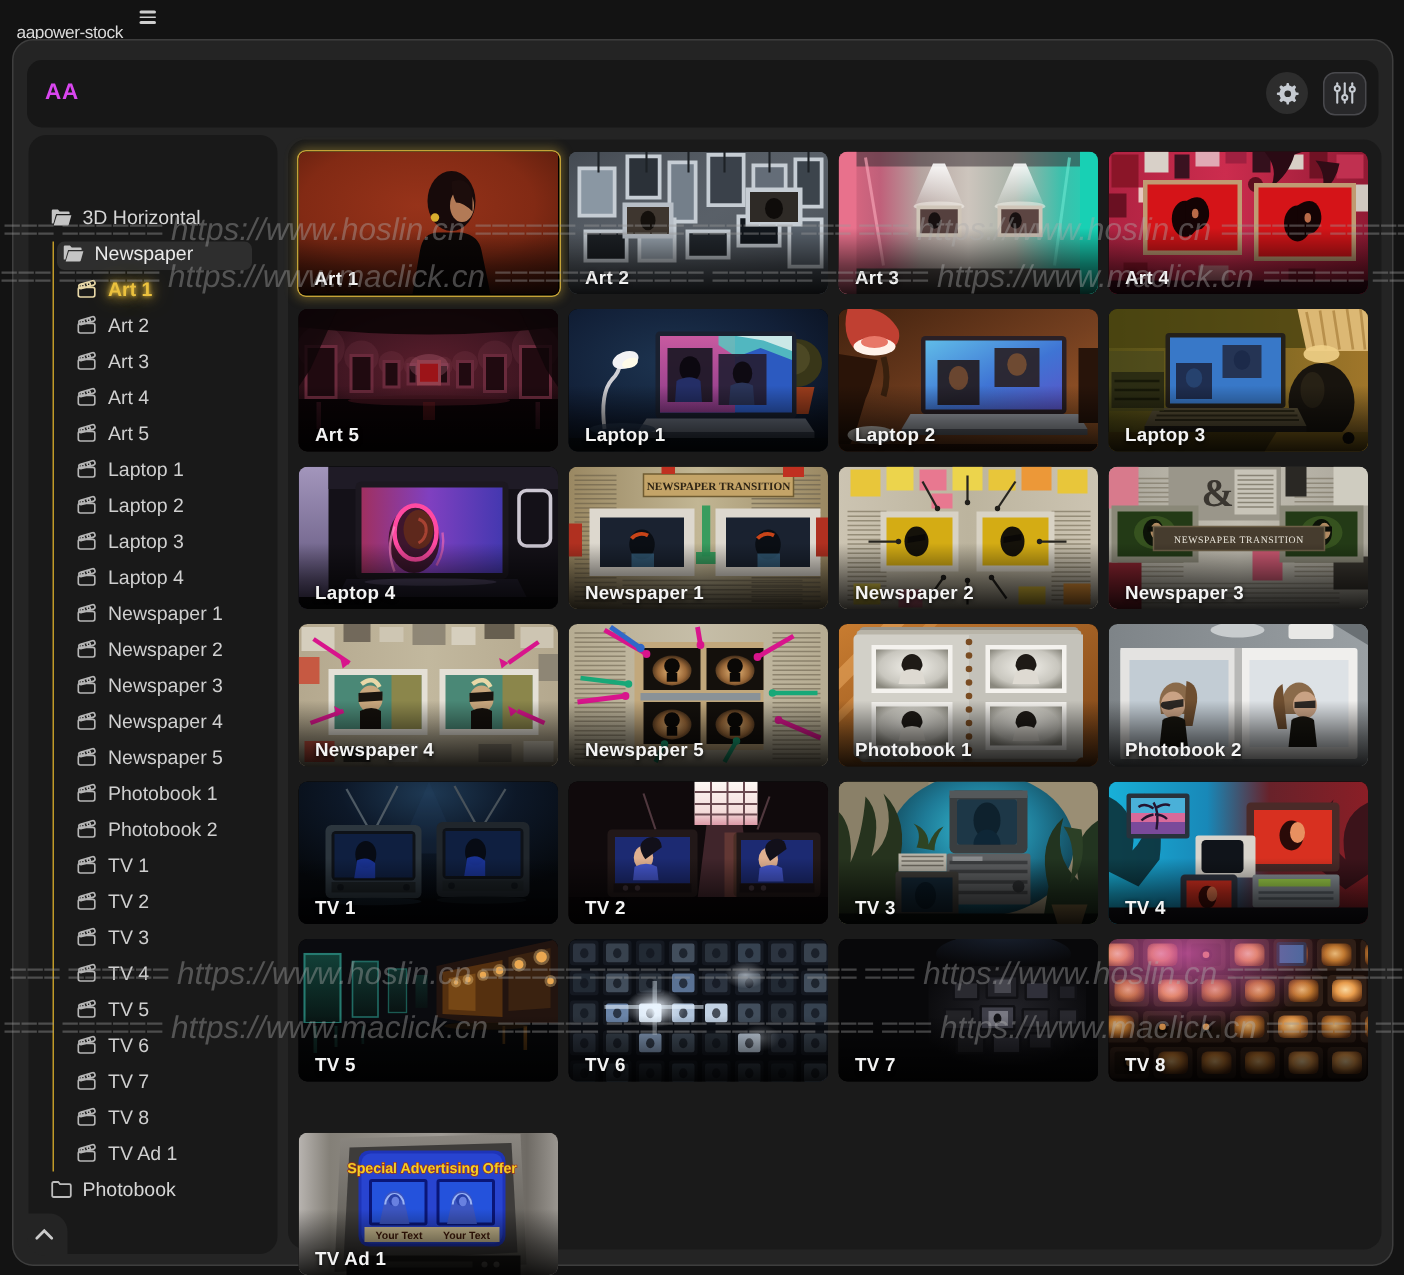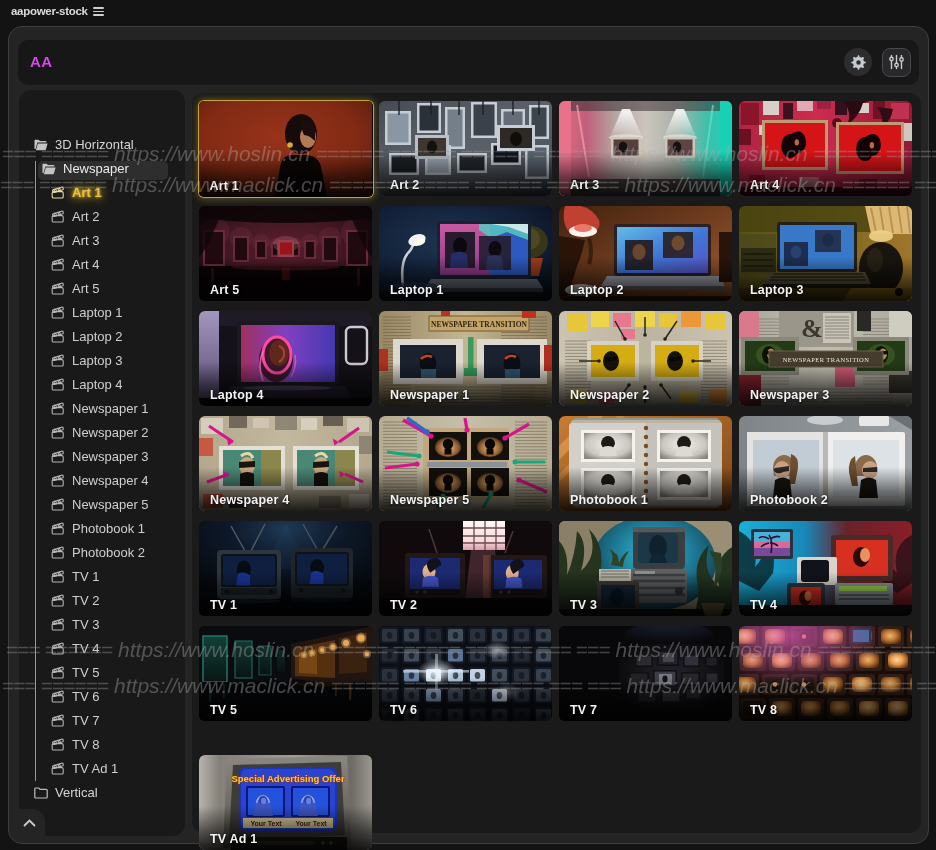--- a/index.html
+++ b/index.html
@@ -1,18 +1,18 @@
 <!DOCTYPE html>
 <html><head><meta charset="utf-8">
 <style>
 *{margin:0;padding:0;box-sizing:border-box}
 html,body{background:#121212}
 body{font-family:"Liberation Sans",sans-serif}
 #root{position:relative;width:936px;height:850px;overflow:hidden;background:#131313}
-#topbar{position:absolute;left:11px;top:5px;color:#dadada;font-size:11.5px;font-weight:700;letter-spacing:-.3px}
+#topbar{position:absolute;left:11px;top:16px;color:#dadada;font-size:11.5px;font-weight:400;letter-spacing:-.3px}
 .burger{position:absolute;left:93px;top:7px;width:11px;height:9px}
 .burger i{position:absolute;left:0;width:11px;height:1.6px;background:#cfcfcf;border-radius:1px}
 #panel{position:absolute;left:8px;top:26px;width:920.5px;height:818px;background:#242424;border:1.5px solid #3e3e3e;border-radius:14px}
 #hdr{position:absolute;left:9px;top:12.5px;width:901px;height:45px;background:#171717;border-radius:10px}
 #aa{position:absolute;left:12px;top:13px;color:#d946ef;font-size:15px;font-weight:700;letter-spacing:.5px}
 #inp{position:absolute;left:40.5px;top:9px;width:777px;height:27.5px;background:#2b2b2d;border-radius:8px}
 #title{position:absolute;left:0;top:0;width:100%;height:100%;display:flex;align-items:center;justify-content:center;gap:5px;color:#bdc3cc;font-size:13px;letter-spacing:-.2px;font-weight:700}
 .cbtn{position:absolute;top:8.5px;width:28px;height:28px;border-radius:50%;background:#2d2d2d;display:flex;align-items:center;justify-content:center}
 .sbtn{position:absolute;top:8px;width:29px;height:29px;border-radius:8px;background:#28282a;border:1px solid #49494d;display:flex;align-items:center;justify-content:center}
 #side{position:absolute;left:10px;top:62.5px;width:165.5px;height:746px;background:#191919;border-radius:12px}
@@ -351,21 +351,21 @@
               <circle cx="4.1" cy="3.9" r="1.05"></circle>
               <circle cx="8.1" cy="3.9" r="1.05"></circle>
             </g>
           </svg>
           <span class="tt" style="color:#cfcfcf;">TV Ad 1</span>
         </div>
 <div class="trow" style="left:15px;top:691px">
           <svg width="14" height="12" viewBox="0 0 14 12" fill="none" stroke="#bdbdbd" stroke-width="1.2">
             <path d="M0.8 2 Q0.8 1 1.8 1 L4.8 1 L6 2.4 L12.2 2.4 Q13.2 2.4 13.2 3.4 L13.2 10 Q13.2 11 12.2 11 L1.8 11 Q0.8 11 0.8 10 Z"></path>
           </svg>
-          <span class="tt" style="color:#d6d6d6;">Vertical</span>
+          <span class="tt" style="color:#d6d6d6;">Photobook</span>
         </div>
 <div id="notch">
           <svg width="13" height="8" viewBox="0 0 13 8" style="position:absolute;left:5px;top:10px" fill="none" stroke="#cccccc" stroke-width="1.8" stroke-linecap="round">
             <polyline points="1.5,6.5 6.5,1.5 11.5,6.5"></polyline>
           </svg>
         </div>
 </div>
 <div style="position:absolute;left:182.5px;top:65.5px;width:729.5px;height:740px;background:#1a1a1a;border-radius:12px"></div>
 </div>
 <div class="t" id="sel" style="left:197.5px;top:99.5px">

